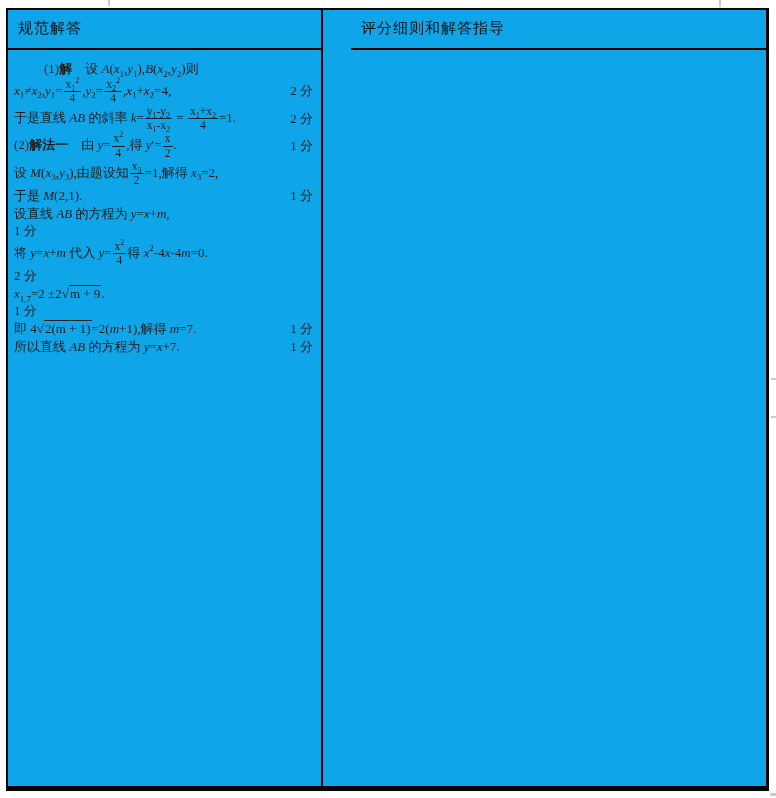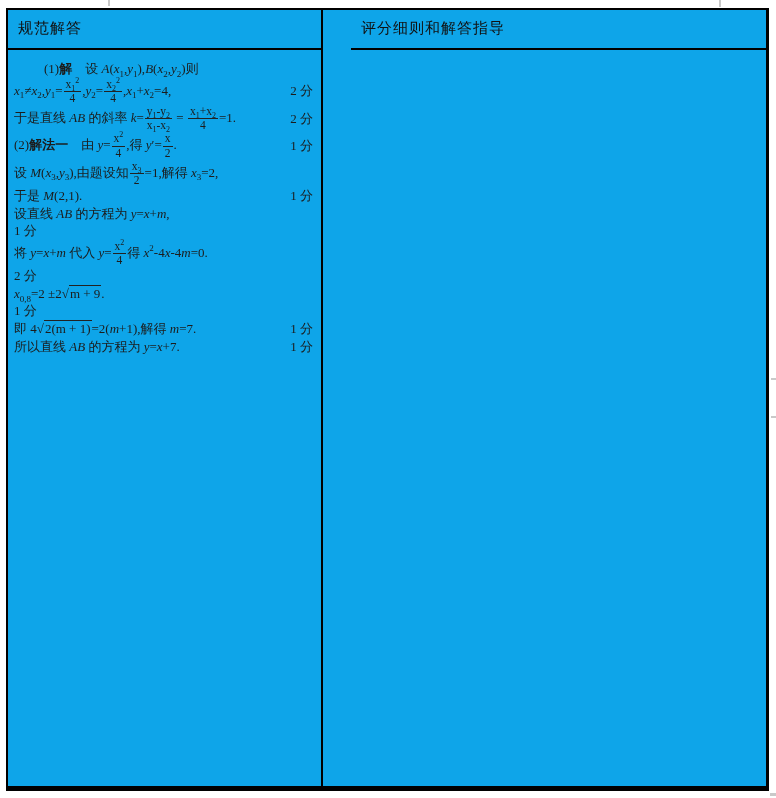--- a/index.html
+++ b/index.html
@@ -89,21 +89,21 @@
     <span class="score">1 分</span>
   </div>
         <div class="line">
     <span class="math">将 <i>y</i>=<i>x</i>+<i>m</i> 代入 <i>y</i>=<span class="fr"><span class="nu">x<sup>2</sup></span><span class="de">4</span></span>得 <i>x</i><sup>2</sup>-4<i>x</i>-4<i>m</i>=0.</span>
     <span class="score"></span>
   </div>
         <div class="line">
     <span class="score">2 分</span>
   </div>
         <div class="line">
-    <span class="math"><i>x</i><sub>0,8</sub>=2 ±2<span class="sq">√<span class="rad">m + 9</span></span>.</span>
+    <span class="math"><i>x</i><sub>1,7</sub>=2 ±2<span class="sq">√<span class="rad">m + 9</span></span>.</span>
     <span class="score"></span>
   </div>
         <div class="line">
     <span class="score">1 分</span>
   </div>
         <div class="line">
     <span class="math">即 4<span class="sq">√<span class="rad">2(m + 1)</span></span>=2(<i>m</i>+1),解得 <i>m</i>=7.</span>
     <span class="score">1 分</span>
   </div>
         <div class="line">

